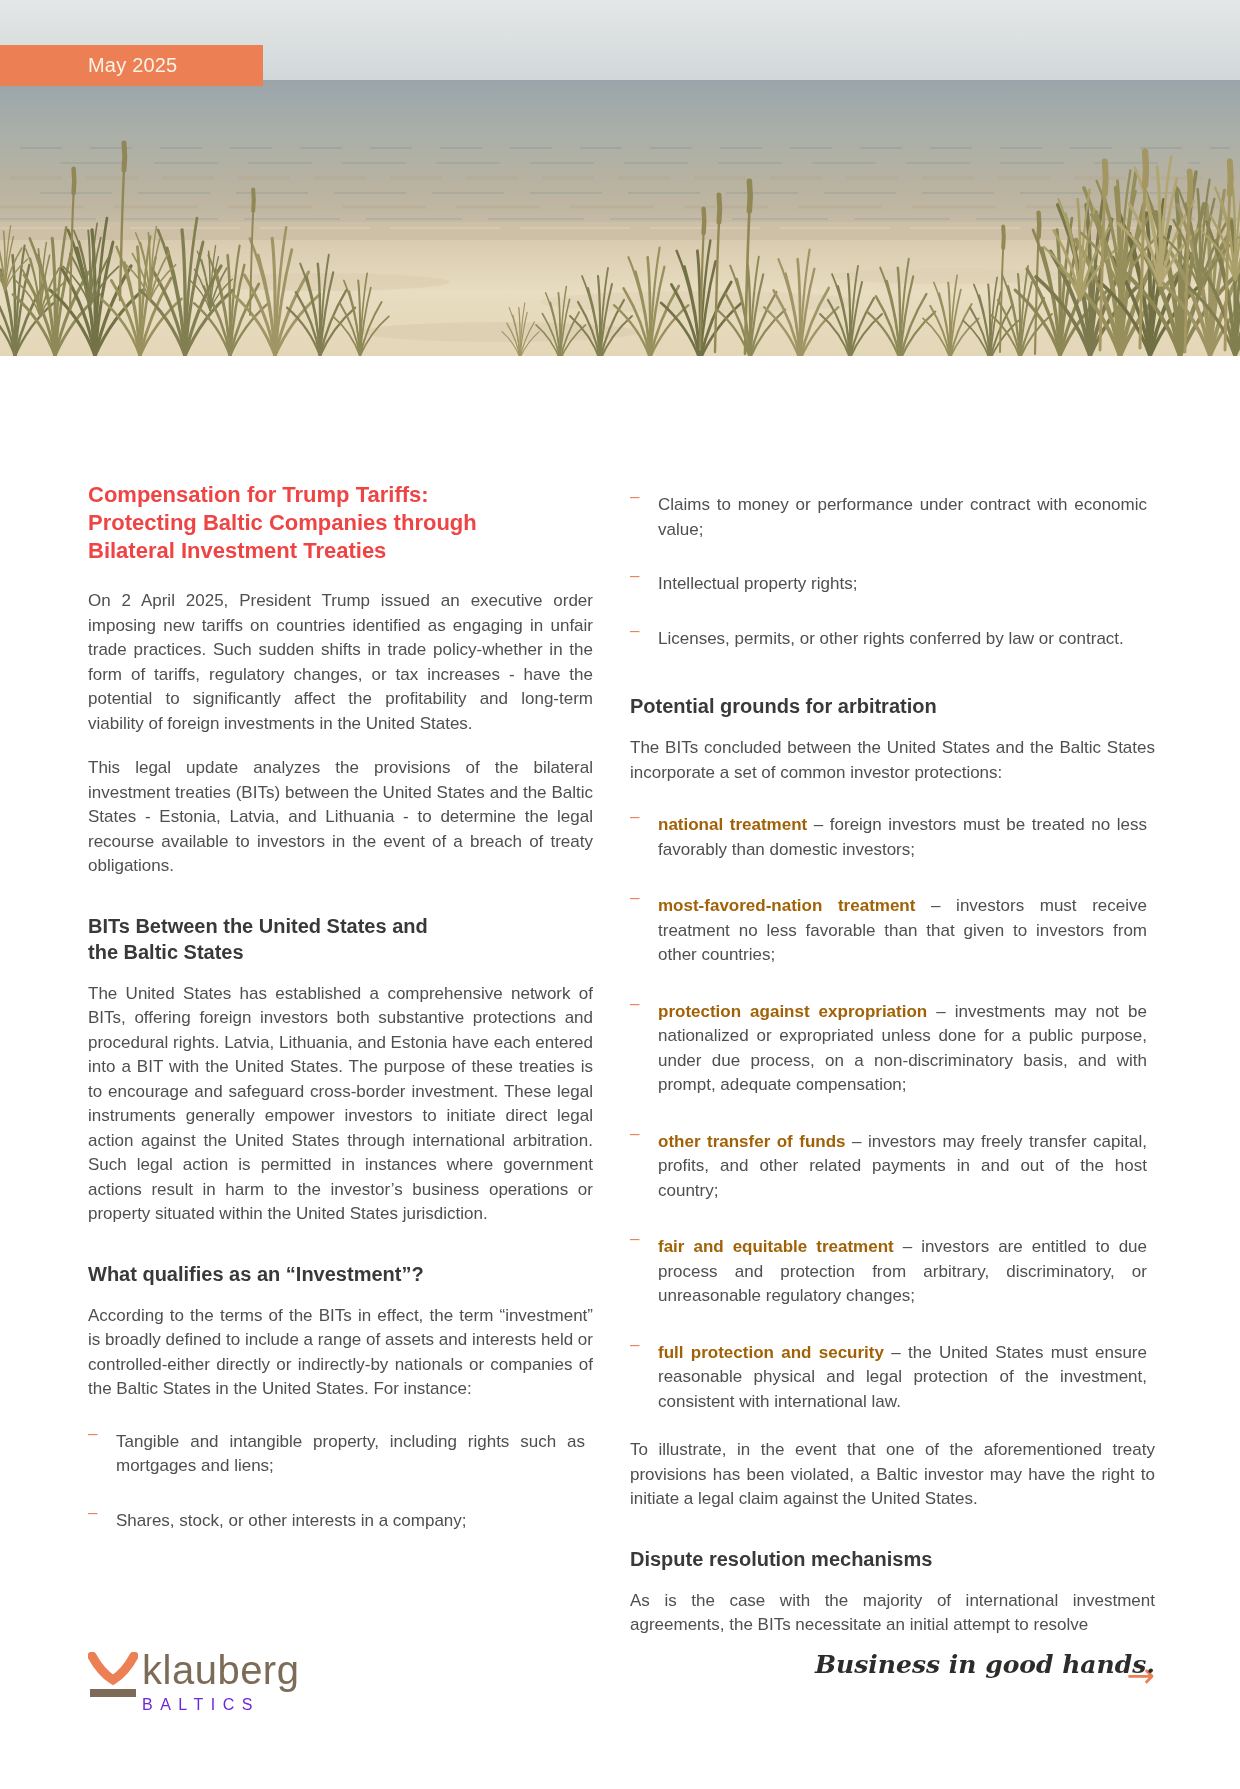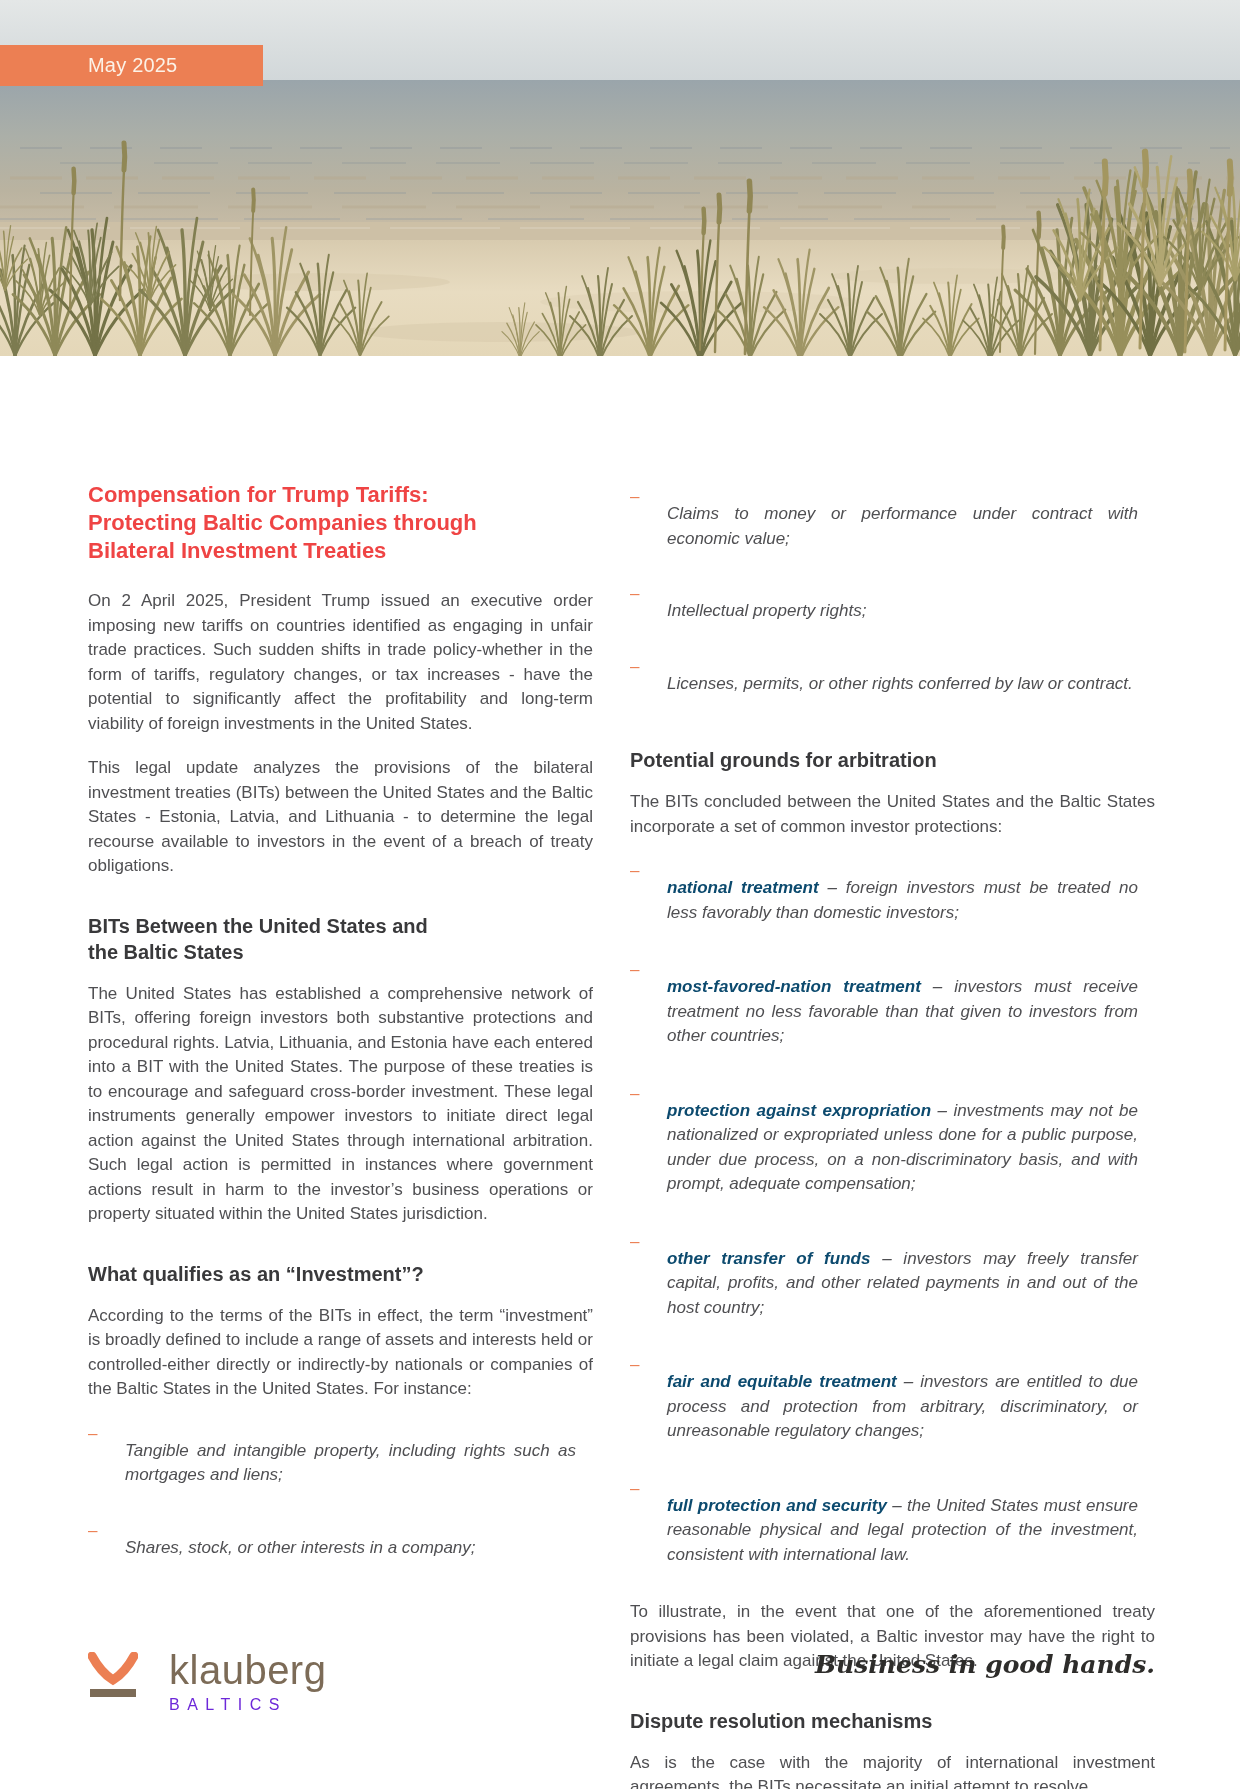--- a/index.html
+++ b/index.html
@@ -21,34 +21,34 @@
   .col-left{flex:0 0 505px;}
   .col-right{flex:1;min-width:0;}
   .article-title{margin:0 0 24px;color:#ef4444;font-size:22px;line-height:28px;font-weight:700;}
   .article-title span{display:block;}
   p.body{margin:0 0 20px;font-size:17px;line-height:24.5px;text-align:justify;}
   h2.section{margin:34px 0 17px;font-size:20px;line-height:26px;font-weight:600;color:#39393b;}
   h2.section span{display:block;}
   ul.dashlist{list-style:none;margin:4px 0 0;padding:0;}
   ul.dashlist li{display:flex;margin:0 0 14px;font-size:17px;line-height:24.5px;}
   ul.dashlist .marker{flex:0 0 20px;color:#ec7f53;}
-  ul.dashlist .li-text{flex:1;margin:17px;text-align:justify;font-style:italic;}
-  ul.dashlist .lead{font-weight:700;color:#0c4a6e;}
+  ul.dashlist .li-text{flex:1;margin:8px;text-align:justify;}
+  ul.dashlist .lead{font-weight:700;color:#a16207;}
   .indent-left{padding-left:62px;}
   .indent-right{padding-left:67px;}
   ul.protections li{margin-bottom:16px;}
   .first-ul{margin-top:6px;}
   .next-arrow{
     text-align:right;margin-top:14px;color:#ec7f53;
     font-family:"DejaVu Sans",sans-serif;font-size:34px;line-height:34px;
     cursor:pointer;user-select:none;
   }
   
   .footer{position:absolute;top:1650px;left:88px;right:85px;display:flex;justify-content:space-between;align-items:flex-start;}
-  .logo{display:flex;gap:31px;align-items:flex-start;}
+  .logo{display:flex;gap:4px;align-items:flex-start;}
   .logo-mark{display:block;margin-top:2px;}
   .logo-name{font-size:40px;line-height:40px;font-weight:500;color:#7c6b57;letter-spacing:.5px;}
   .logo-sub{font-size:16px;line-height:16px;letter-spacing:7.5px;color:#6d28d9;margin-top:7px;}
   .tagline{
     font-family:"DejaVu Serif",serif;font-style:italic;font-weight:700;
     font-size:25px;color:#2d2c2a;
   }
 </style>
 </head>
 <body>

